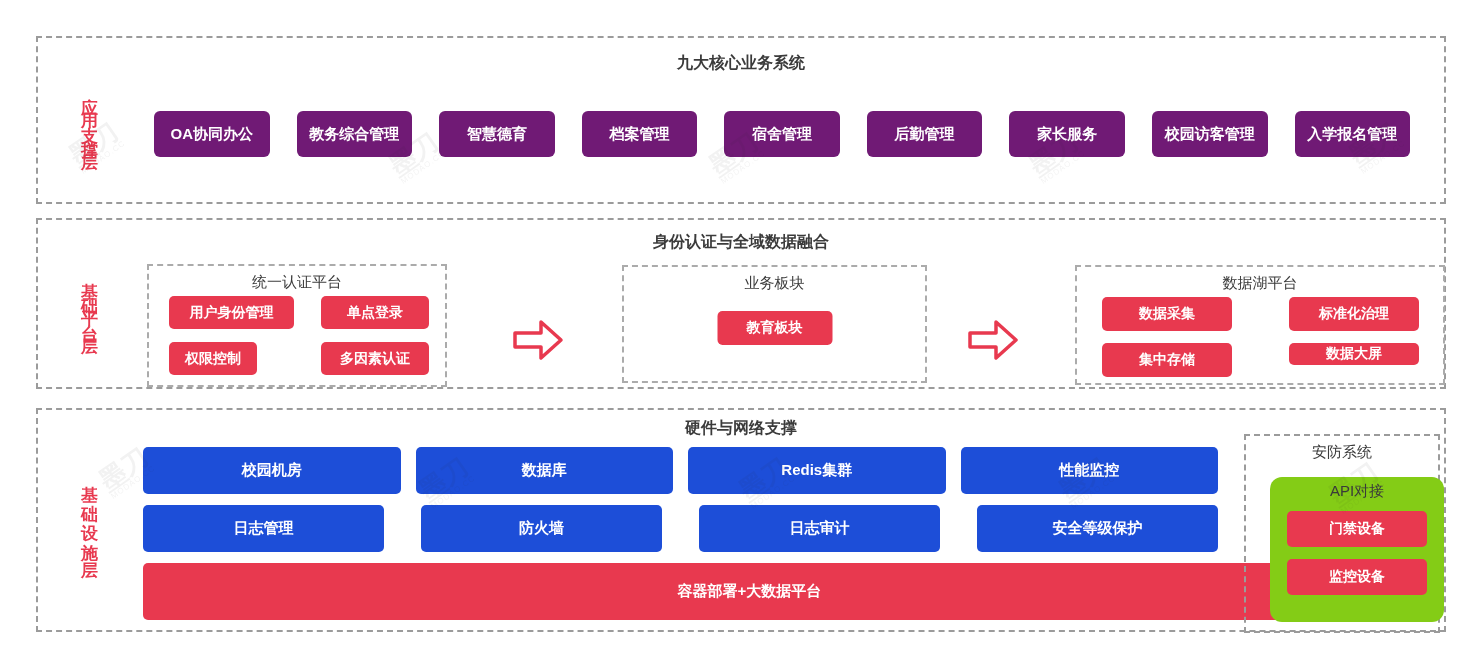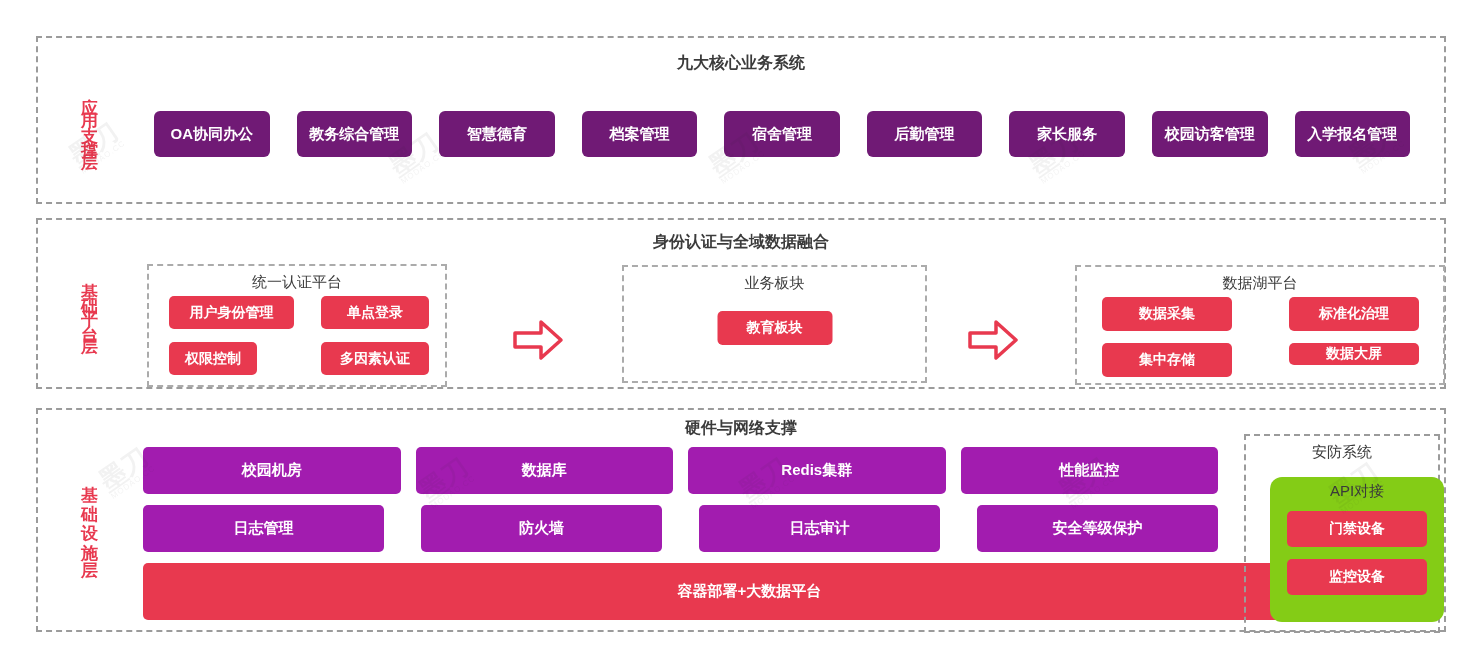--- a/index.html
+++ b/index.html
@@ -48,21 +48,21 @@
   .datalake .b4 { left:212px; top:76px; width:130px; height:22px; }
 
   .arrow { position:absolute; top:98px; width:52px; height:44px; }
   .arrow-1 { left:474px; }
   .arrow-2 { left:929px; }
 
   
   .irow { position:absolute; left:105px; width:1075px; display:flex; gap:15px; }
   .irow-1 { top:37px; }
   .irow-2 { top:95px;gap:37px; }
-  .ibox { flex:1; height:47px; background:#a21caf; border-radius:5px; color:#fff; font-weight:bold;
+  .ibox { flex:1; height:47px; background:#1d4ed8; border-radius:5px; color:#fff; font-weight:bold;
           font-size:15px; display:flex; align-items:center; justify-content:center; }
   .ibar { position:absolute; left:105px; top:153px; width:1213px; height:57px; background:#E8394F;
           border-radius:5px; color:#fff; font-weight:bold; font-size:15px;
           display:flex; align-items:center; justify-content:center; }
 
   
   .sec { position:absolute; left:1206px; top:24px; width:196px; height:199px; border:2px dashed #9b9b9b; }
   .sec-pink { position:absolute; left:24px; top:41px; width:174px; height:145px;
               background:#84cc16; border-radius:12px; }
   .pink-title { position:absolute; top:5px; left:0; right:0; text-align:center; font-size:15px; color:#3b3b3b; }

